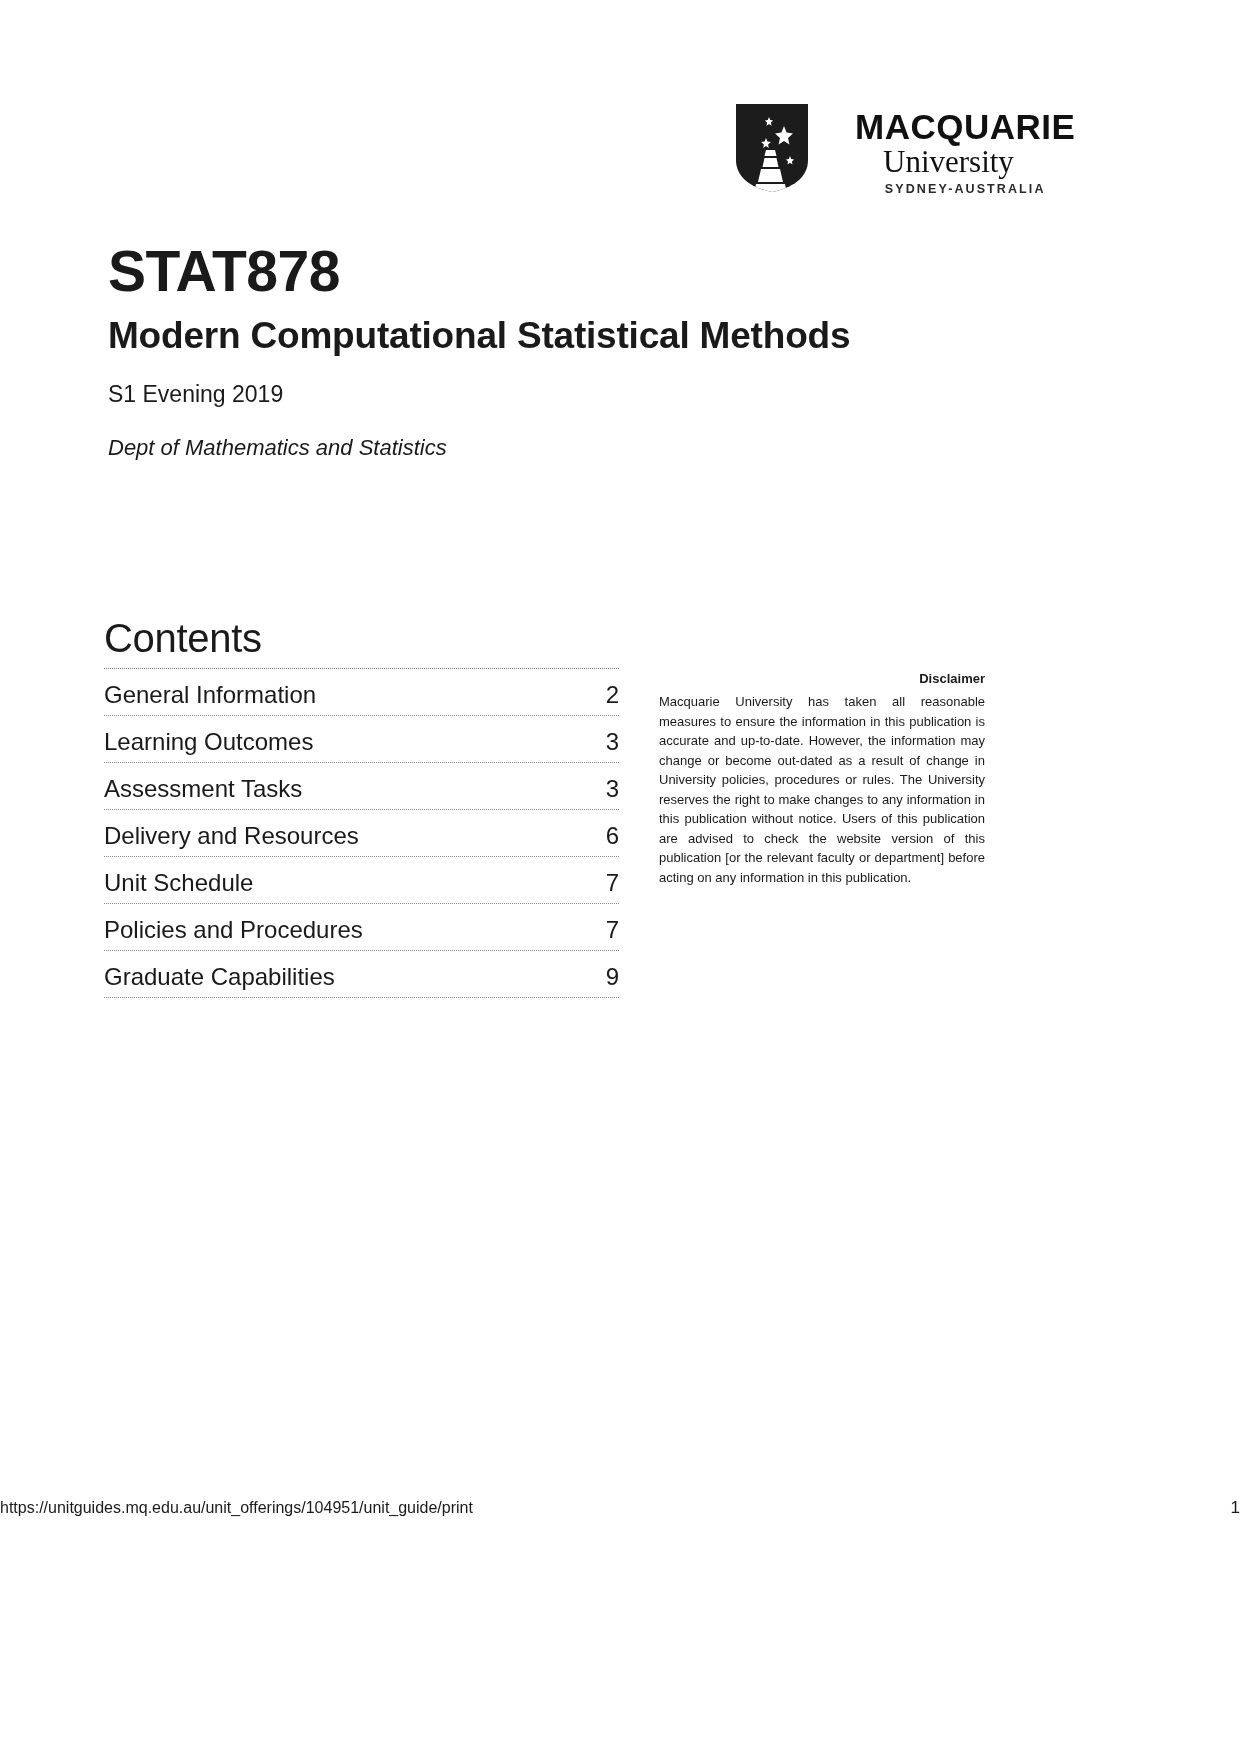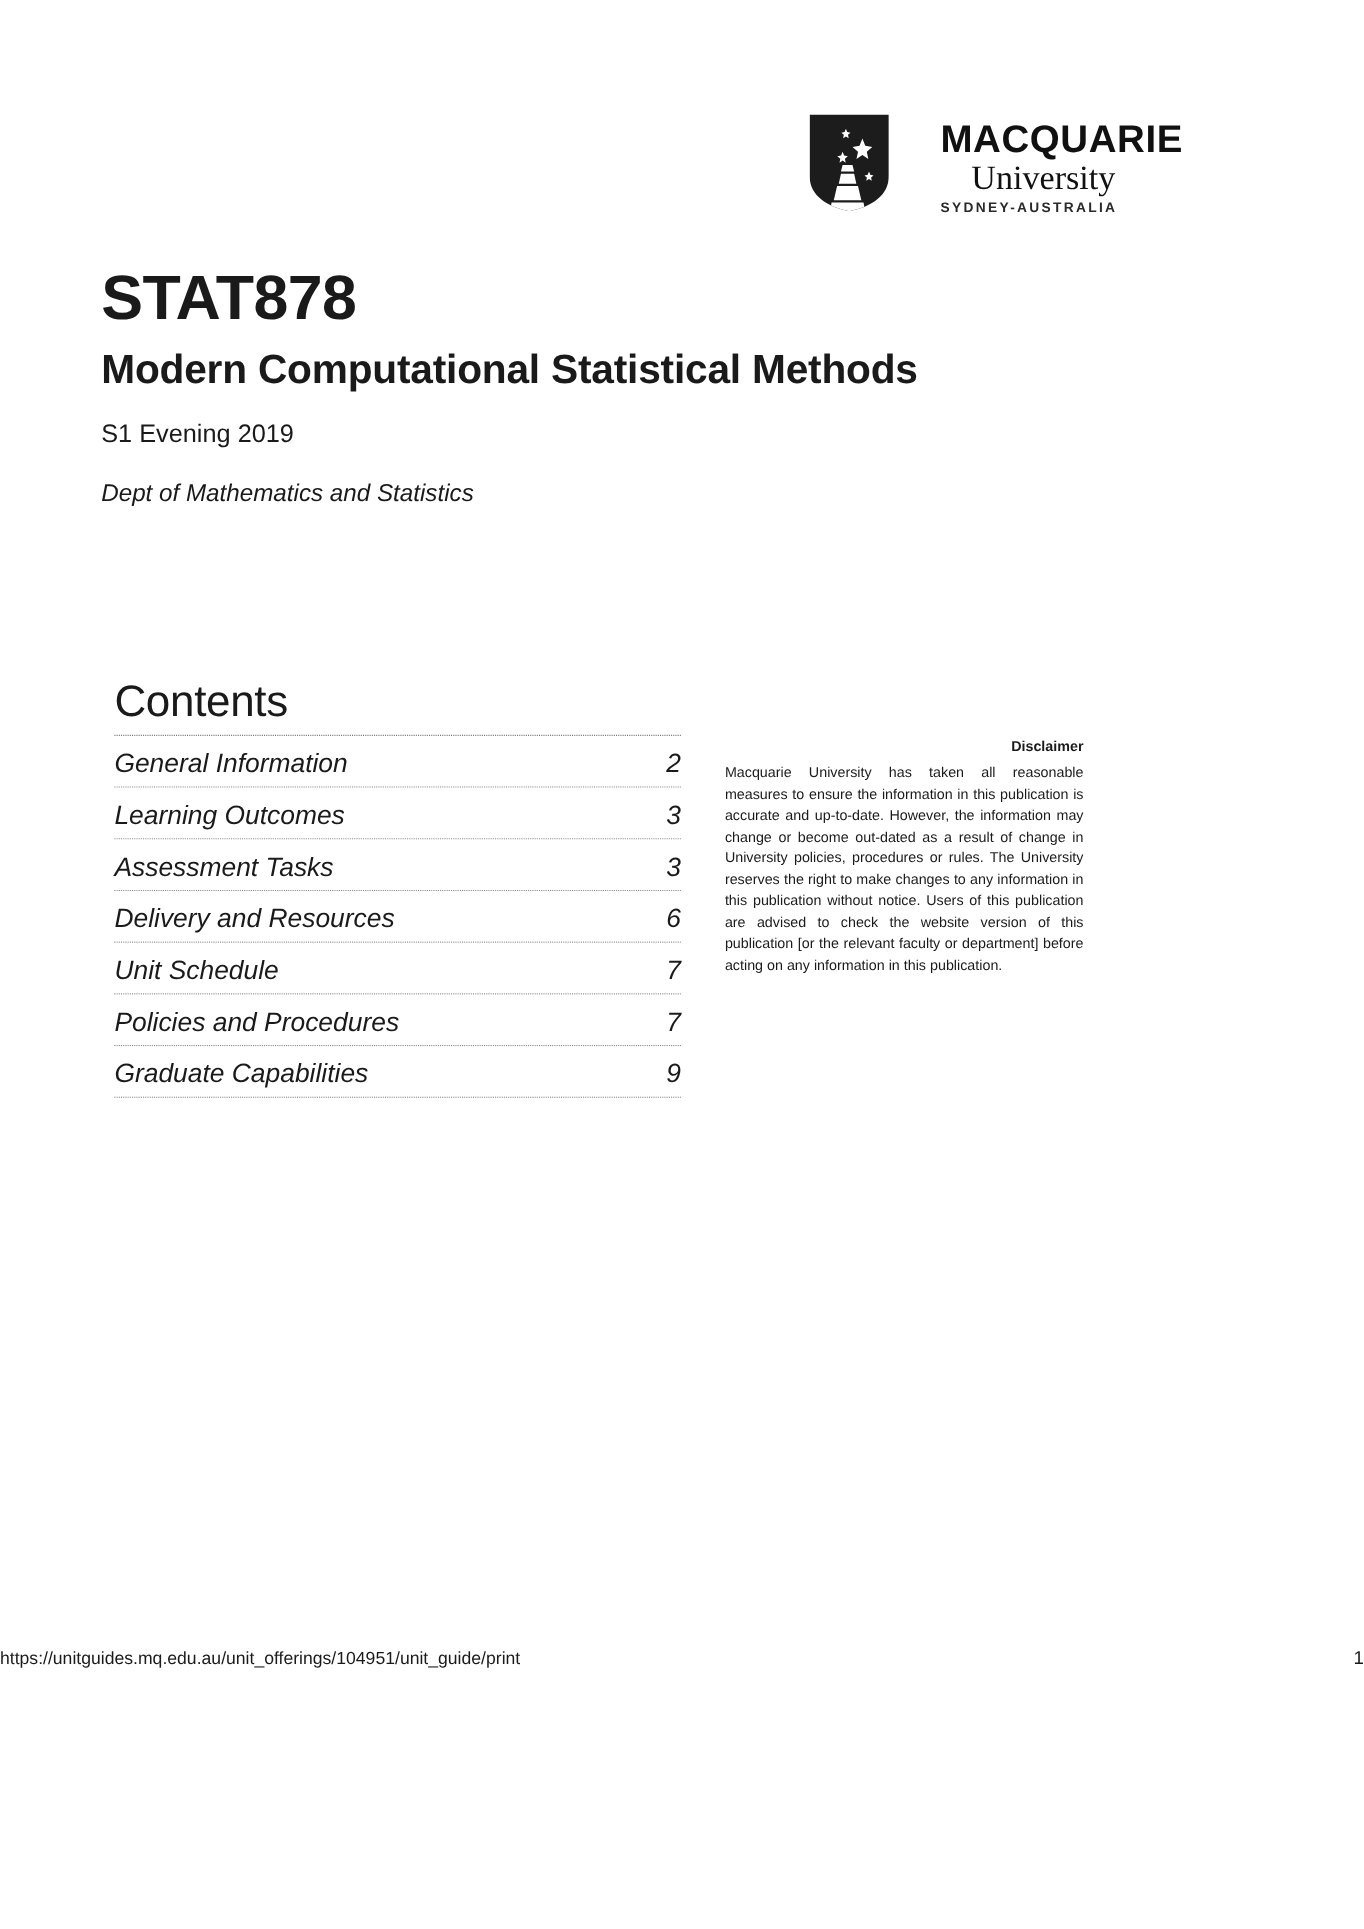--- a/index.html
+++ b/index.html
@@ -57,26 +57,27 @@
     margin-top: -1px;
     margin-left: 28px;
   }
   .logo-sydney {
     font-family: "Liberation Sans", sans-serif;
     font-size: 12.5px;
     font-weight: bold;
     letter-spacing: 2.1px;
     color: #2a2a2a;
     margin-top: 3px;
+    text-align: center;
   }
 
   
   .title-block {
     position: absolute;
-    left: 92px;
+    left: 108px;
     top: 240px;
     width: 900px;
   }
   .unit-code {
     font-family: "Liberation Sans", sans-serif;
     font-weight: bold;
     font-size: 57px;
     line-height: 62px;
     letter-spacing: -0.5px;
     color: #1a1a1a;
@@ -126,21 +127,20 @@
     border-bottom: 1px dotted #7d7d7d;
     height: 0;
     margin-bottom: 0px;
   }
   .toc-row {
     display: flex;
     align-items: flex-start;
     justify-content: space-between;
     border-bottom: 1px dotted #8a8a8a;
     padding: 11px 0 6px 0;
-    font-style: italic;
   }
   .toc-label {
     font-family: "Liberation Sans", sans-serif;
     font-size: 24px;
     line-height: 29px;
     color: #1a1a1a;
     white-space: nowrap;
   }
   .toc-page {
     font-family: "Liberation Sans", sans-serif;

